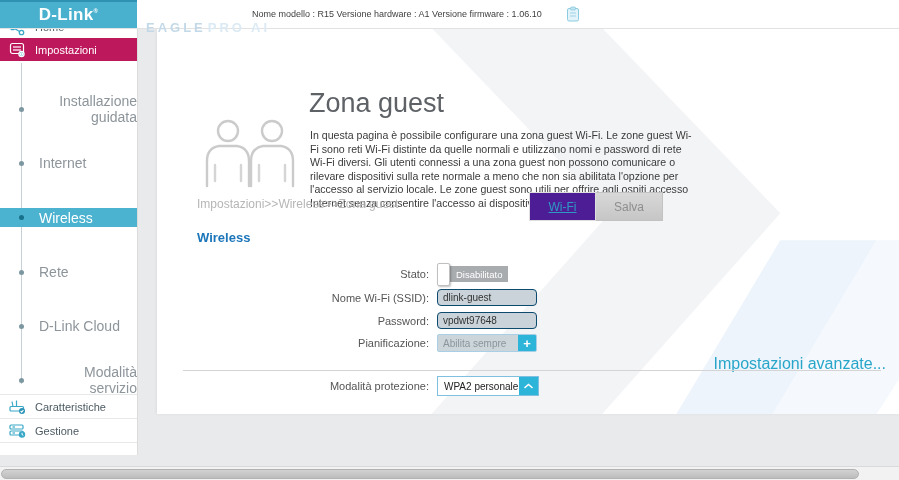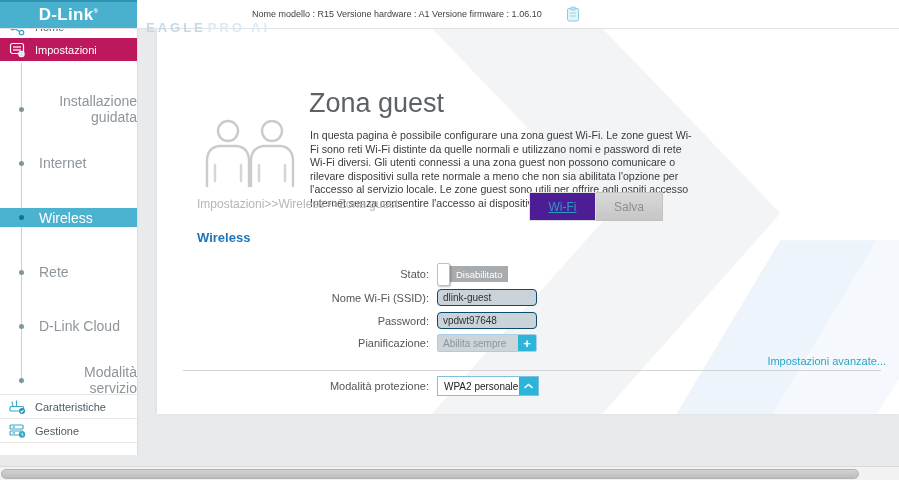--- a/index.html
+++ b/index.html
@@ -58,21 +58,21 @@
 
   .row-ssid{top:261px;}
   .row-pass{top:284px;}
   .field{width:100px;height:17px;background:#c9d3d9;border:1px solid #0c4a6e;border-radius:4px;font-size:10px;color:#333;padding:0 5px;box-sizing:border-box;font-family:"Liberation Sans",sans-serif;}
 
   .row-sched{top:306px;}
   .sched{width:100px;height:18px;background:#ccd5da;border:1px solid #a8cfe6;border-radius:2px;display:flex;align-items:stretch;box-sizing:border-box;cursor:pointer;}
   .sched-text{flex:1;font-size:10px;color:#8b959c;display:flex;align-items:center;padding-left:5px;}
   .plus-btn{width:18px;background:#2db5d9;color:#fff;font-size:13px;font-weight:bold;display:flex;align-items:center;justify-content:center;border-radius:0 1px 1px 0;cursor:pointer;}
 
-  .adv-link{position:absolute;right:13px;top:327px;font-size:11px;color:#27a6ca;cursor:pointer;}
+  .adv-link{position:absolute;right:13px;top:327px;font-size:16px;color:#27a6ca;cursor:pointer;}
   .divider{position:absolute;left:26px;right:18px;top:342px;border-top:1px solid #d4d4d4;}
 
   .row-sec{top:348px;}
   .security{width:102px;height:20px;background:#fff;border:1px solid #7fc0e0;display:flex;align-items:stretch;box-sizing:border-box;cursor:pointer;}
   .security-text{flex:1;font-size:10px;color:#222;display:flex;align-items:center;padding-left:6px;white-space:nowrap;}
   .chev-btn{width:19px;background:#2db5d9;display:flex;align-items:center;justify-content:center;cursor:pointer;}
 
   
   .hscroll{position:absolute;left:0;bottom:0;width:899px;height:13px;background:#f2f2f2;border-top:1px solid #dadada;z-index:20;}
   .hthumb{position:absolute;left:1px;top:2px;width:856px;height:8px;background:linear-gradient(#d2d2d2,#bdbdbd);border:1px solid #b2b2b2;border-radius:5px;cursor:pointer;}

